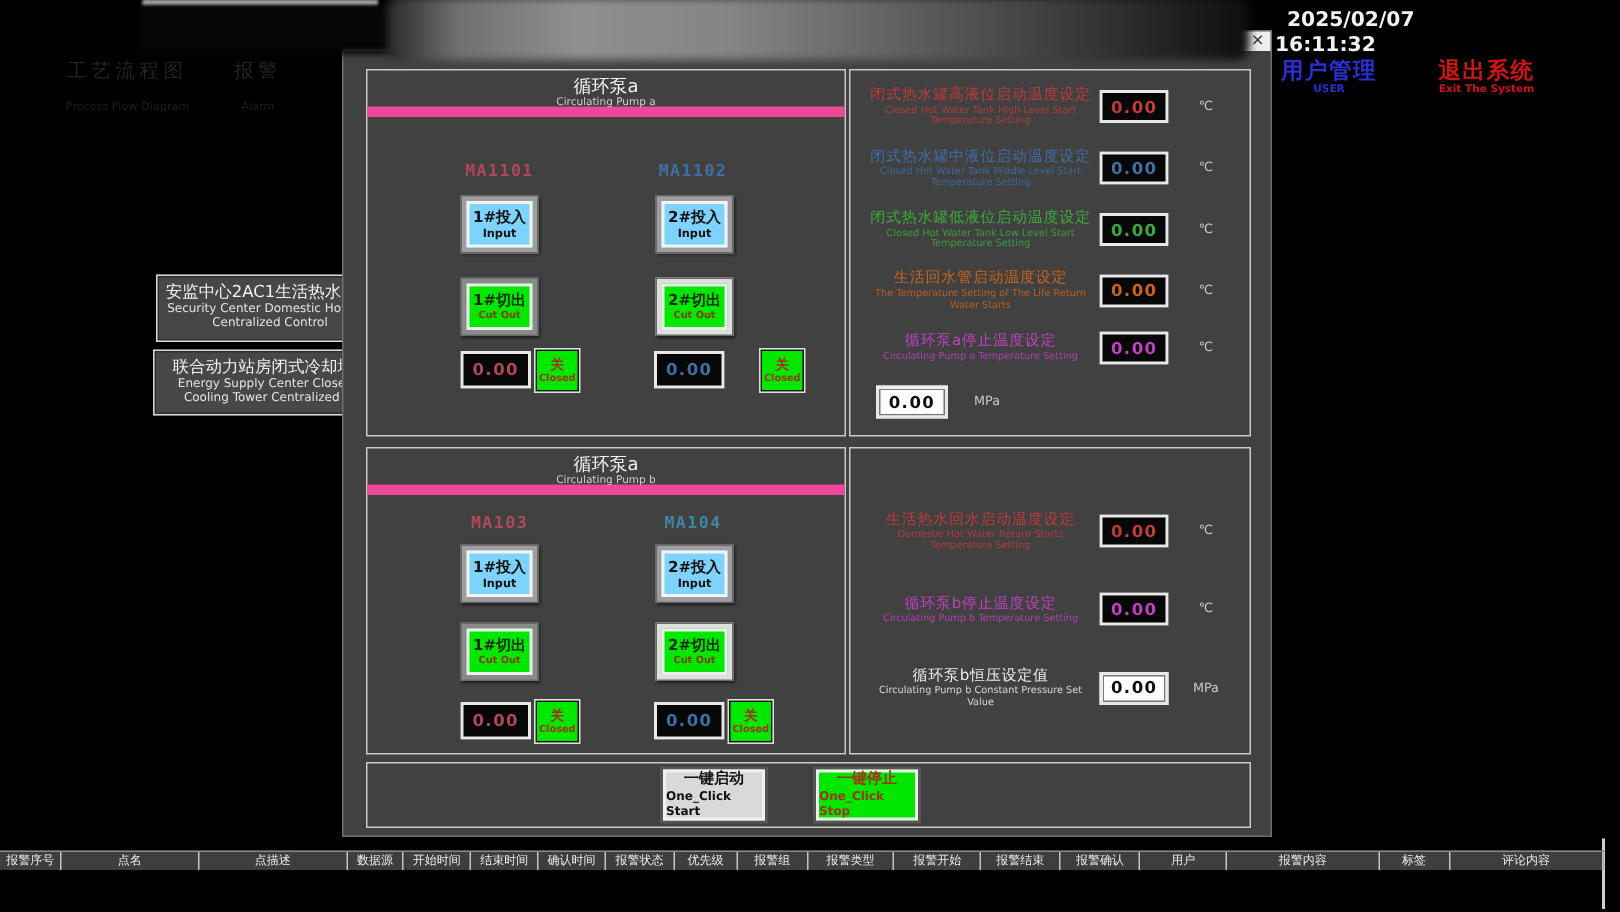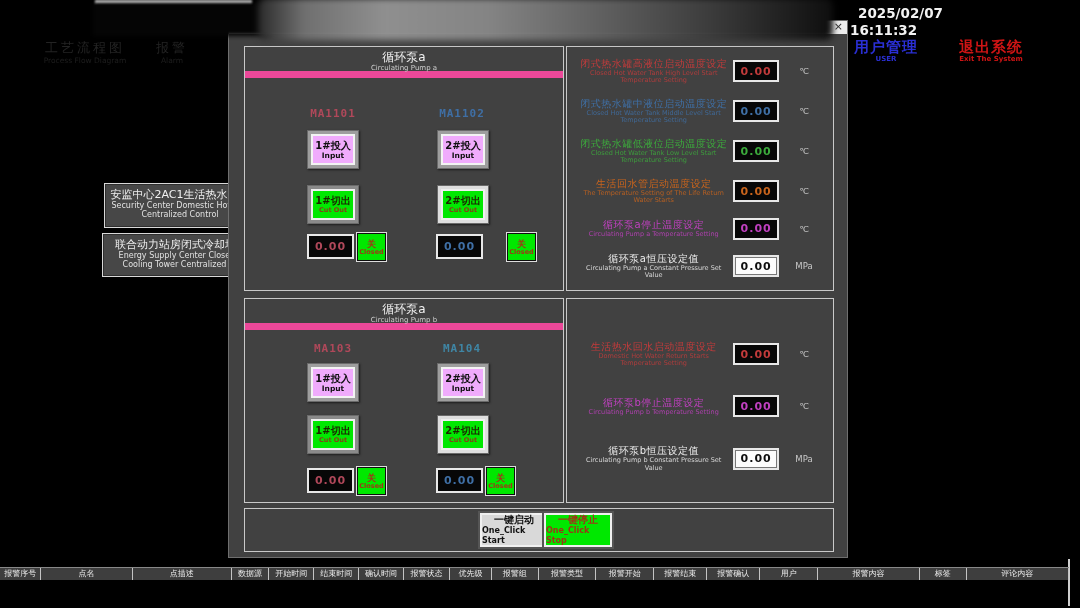--- a/index.html
+++ b/index.html
@@ -2,21 +2,21 @@
 <html><head>
 <meta charset="utf-8">
 <style>
   html,body{margin:0;padding:0;background:#000;}
   #root{position:relative;width:1080px;height:608px;background:#000;overflow:hidden;
         font-family:"DejaVu Sans",sans-serif;}
 
   
   .dim-nav{position:absolute;text-align:center;color:#232323;}
   .dim-nav .zh{font-size:13px;letter-spacing:3px;line-height:15px;}
-  .dim-nav .en{font-size:7.5px;color:#1e1e1e;margin-top:1px;}
+  .dim-nav .en{font-size:7.5px;color:#1e1e1e;margin-top:11px;}
 
   
   .dt{position:absolute;color:#f2f2f2;font-size:13.5px;font-weight:bold;}
   .top-link{position:absolute;text-align:center;}
   .top-link .zh{font-size:15px;font-weight:bold;letter-spacing:1px;line-height:14px;}
   .top-link .en{font-size:7px;font-weight:bold;margin-top:1px;}
 
   
   .side-btn{position:absolute;z-index:2;background:#474747;border:1px solid #d8d8d8;
             box-shadow:inset 0 0 0 1px #2e2e2e;color:#f0f0f0;text-align:center;
@@ -37,21 +37,21 @@
   .panel-header{height:31px;border-bottom:7px solid #ec4899;text-align:center;padding-top:3px;box-sizing:border-box;}
   .panel-header .zh{font-size:12px;color:#f2f2f2;line-height:14px;}
   .panel-header .en{font-size:7px;color:#cfcfcf;}
 
   .tag{position:absolute;width:100px;text-align:center;font-size:11px;font-weight:bold;
        font-family:"DejaVu Sans Mono",monospace;letter-spacing:1px;}
 
   .pushwrap{position:absolute;width:52px;height:39px;background:#9e9e9e;border:1px solid #6a6a6a;
             padding:3px;box-sizing:border-box;box-shadow:1px 1px 2px #1d1d1d;}
   .pushface{width:100%;height:100%;box-sizing:border-box;display:flex;flex-direction:column;
-            align-items:center;justify-content:center;background:#f0abfc;border:2px solid #f3f3f3;}
+            align-items:center;justify-content:center;background:#7dd3fc;border:2px solid #f3f3f3;}
   .pushface .zh{font-size:10px;font-weight:bold;color:#101010;line-height:11px;}
   .pushface .en{font-size:7.5px;font-weight:bold;color:#101010;line-height:9px;}
 
   .cutwrap{position:absolute;width:52px;height:39px;padding:3px;box-sizing:border-box;
            border:1px solid #6a6a6a;box-shadow:1px 1px 2px #1d1d1d;}
   .frame-dark{background:#8a8a8a;}
   .frame-light{background:#dedede;}
   .cutface{width:100%;height:100%;box-sizing:border-box;display:flex;flex-direction:column;
            align-items:center;justify-content:center;background:#00e800;border:2px solid #efefef;}
   .cutface .zh{font-size:10px;font-weight:bold;color:#1c2400;line-height:11px;}
@@ -216,24 +216,20 @@
       </div>
       <div class="srow">
         <div class="slabel">
             <div class="zh" style="color: rgb(192, 64, 192);">循环泵a停止温度设定</div>
             <div class="en" style="color: rgb(192, 64, 192);">Circulating Pump a Temperature Setting</div>
           </div>
         <div class="sval" style="color: rgb(192, 64, 192);">0.00</div>
         <div class="sunit">℃</div>
       </div>
       <div class="srow">
-        <div class="slabel">
-            <div class="zh" style="color: rgb(236, 236, 236);">循环泵a恒压设定值</div>
-            <div class="en" style="color: rgb(236, 236, 236);">Circulating Pump a Constant Pressure Set Value</div>
-          </div>
         <div class="sval white">0.00</div>
         <div class="sunit">MPa</div>
       </div>
     </div>
 
     <div class="panel" style="left:15px;top:277px;width:320px;height:205px;">
       <div class="panel-header">
         <div class="zh">循环泵a</div>
         <div class="en">Circulating Pump b</div>
       </div>
@@ -299,21 +295,21 @@
         <div class="slabel">
             <div class="zh" style="color: rgb(236, 236, 236);">循环泵b恒压设定值</div>
             <div class="en" style="color: rgb(236, 236, 236);">Circulating Pump b Constant Pressure Set Value</div>
           </div>
         <div class="sval white">0.00</div>
         <div class="sunit">MPa</div>
       </div>
     </div>
 
     <div class="panel" style="left:15px;top:487px;width:590px;height:44px;">
-      <div class="oneclick" id="btn-start" style="left:197px;top:4px;margin-left:38px;">
+      <div class="oneclick" id="btn-start" style="left:197px;top:4px;">
         <div class="zh">一键启动</div>
         <div class="en">One_Click Start</div>
       </div>
       <div class="oneclick" id="btn-stop" style="left:299px;top:4px;">
         <div class="zh">一键停止</div>
         <div class="en">One_Click Stop</div>
       </div>
     </div>
   </div>
 

